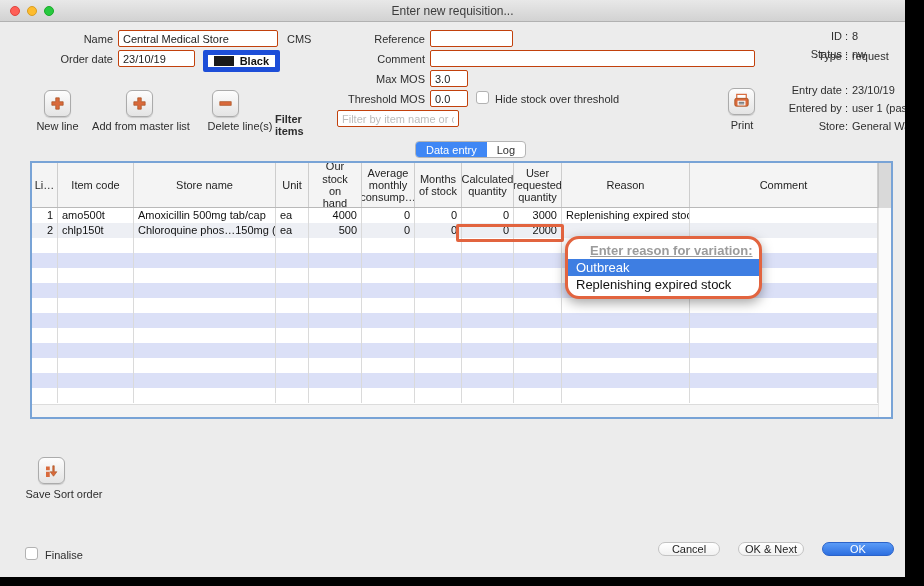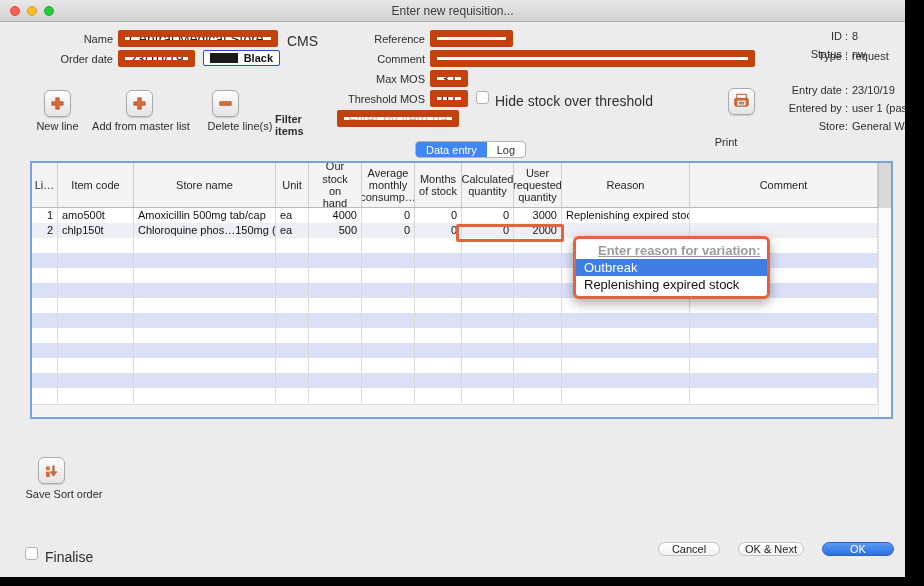--- a/index.html
+++ b/index.html
@@ -10,28 +10,28 @@
   .titlebar { position:absolute; left:0; top:0; width:100%; height:22px;
     background:linear-gradient(#e8e8e8,#d2d2d2); border-bottom:1px solid #b1b1b1; }
   .titlebar .title { position:absolute; left:0; right:0; top:4px; text-align:center;
     font-size:12px; color:#3c3c3c; }
   .tl { position:absolute; top:6px; width:10px; height:10px; border-radius:50%; }
   .tl.red { left:10px; background:#ff5f57; border:1px solid #e0443e; }
   .tl.yellow { left:27px; background:#febc2e; border:1px solid #d89e24; }
   .tl.green { left:44px; background:#27c93f; border:1px solid #1aab29; }
 
   .lbl { position:absolute; font-size:11px; color:#2e2e2e; text-align:right; }
-  .val { position:absolute; font-size:14px; color:#2e2e2e; }
-  .input { position:absolute; background:#fff; border:7px solid #c2410c; border-radius:2px;
-    font-size:14px; color:#222; padding:1px 4px; height:17px; line-height:14px; font-family:"Liberation Sans",sans-serif; }
+  .val { position:absolute; font-size:11px; color:#2e2e2e; }
+  .input { position:absolute; background:#fff; border:1px solid #c2410c; border-radius:2px;
+    font-size:11px; color:#222; padding:1px 4px; height:17px; line-height:14px; font-family:"Liberation Sans",sans-serif; }
   .input::placeholder { color:#bcbcbc; }
   input.input { outline:none; }
 
-  .colorbox { position:absolute; background:#fff; border:1px solid #1d4ed8; border-radius:2px;
-    height:16px; display:flex; align-items:center; gap:6px; padding:0 6px; }
+  .colorbox { position:absolute; background:#fff; border:5px solid #1d4ed8; border-radius:2px;
+    height:22px; display:flex; align-items:center; gap:6px; padding:0 6px; }
   .swatch { width:40px; height:10px; background:#1a1a1a; }
   .colorbox span { font-size:11px; font-weight:700; color:#111; }
 
   .checkbox { position:absolute; width:13px; height:13px; background:#fff;
     border:1px solid #b2b2b2; border-radius:3px; }
 
   
   .iconbtn { position:absolute; width:27px; height:27px; border:1px solid #ababab; border-radius:6px;
     background:linear-gradient(#fdfdfd,#e4e4e4); display:flex; align-items:center; justify-content:center;
     box-shadow:0 1px 1px rgba(0,0,0,.15); }
@@ -64,22 +64,22 @@
     white-space:nowrap; overflow:hidden; }
   .td.r { text-align:right; }
   .td.c { }
 
   
   .cell-highlight { position:absolute; left:456px; top:224px; width:108px; height:18px;
     border:3px solid #e2643f; border-radius:2px; pointer-events:none; }
 
   
   .popup { position:absolute; left:565px; top:236px; width:197px;
-    background:#fff; border:3px solid #e2643f; border-radius:6px;
-    box-shadow:0 4px 12px rgba(0,0,0,.35); padding:2px 0 3px 0;margin-left:8px; }
+    background:#fff; border:3px solid #e2643f; border-radius:14px;
+    box-shadow:0 4px 12px rgba(0,0,0,.35); padding:2px 0 3px 0; }
   .popup-header { font-size:13px; font-weight:700; color:#9b9b9b; text-decoration:underline;
     padding:2px 6px 1px 22px; white-space:nowrap; }
   .popup-opt { font-size:13px; color:#111; padding:1px 6px 1px 8px; white-space:nowrap; }
   .popup-opt.selected { background:#3e7ee2; color:#fff; }
 
   
   .btn { position:absolute; height:14px; border:1px solid #c3c3c3; border-radius:9px;
     background:linear-gradient(#fff,#f1f1f1); font-size:11px; color:#1f1f1f;
     display:flex; align-items:center; justify-content:center; }
   .btn.primary { background:linear-gradient(#5a9bf7,#2d6fe0); border-color:#2b63c9; color:#fff; }
@@ -178,21 +178,21 @@
 
   <div class="iconbtn" style="left:728px; top:88px;">
     <svg width="19" height="19" viewBox="0 0 24 24">
       <rect x="6" y="3" width="12" height="6" fill="#fff" stroke="#d96a3c" stroke-width="1.5"></rect>
       <rect x="3.5" y="8" width="17" height="10" rx="2" fill="#d96a3c" stroke="#a8511f" stroke-width="1"></rect>
       <rect x="7" y="11" width="10" height="6" fill="#fff"></rect>
       <line x1="8.5" y1="13" x2="15.5" y2="13" stroke="#555" stroke-width="1.2"></line>
       <line x1="8.5" y1="15" x2="15.5" y2="15" stroke="#555" stroke-width="1.2"></line>
     </svg>
   </div>
-  <div class="iconlbl" style="left:700px; top:119px; width:52px;margin-top:17px;">Print</div>
+  <div class="iconlbl" style="left:716px; top:119px; width:52px;">Print</div>
 
   <div class="tabs">
     <div class="tab active">Data entry</div>
     <div class="tab">Log</div>
   </div>
 
   <div class="table">
     <div class="thead" id="thead">
         <div class="th">Li…</div>
         <div class="th">Item code</div>

